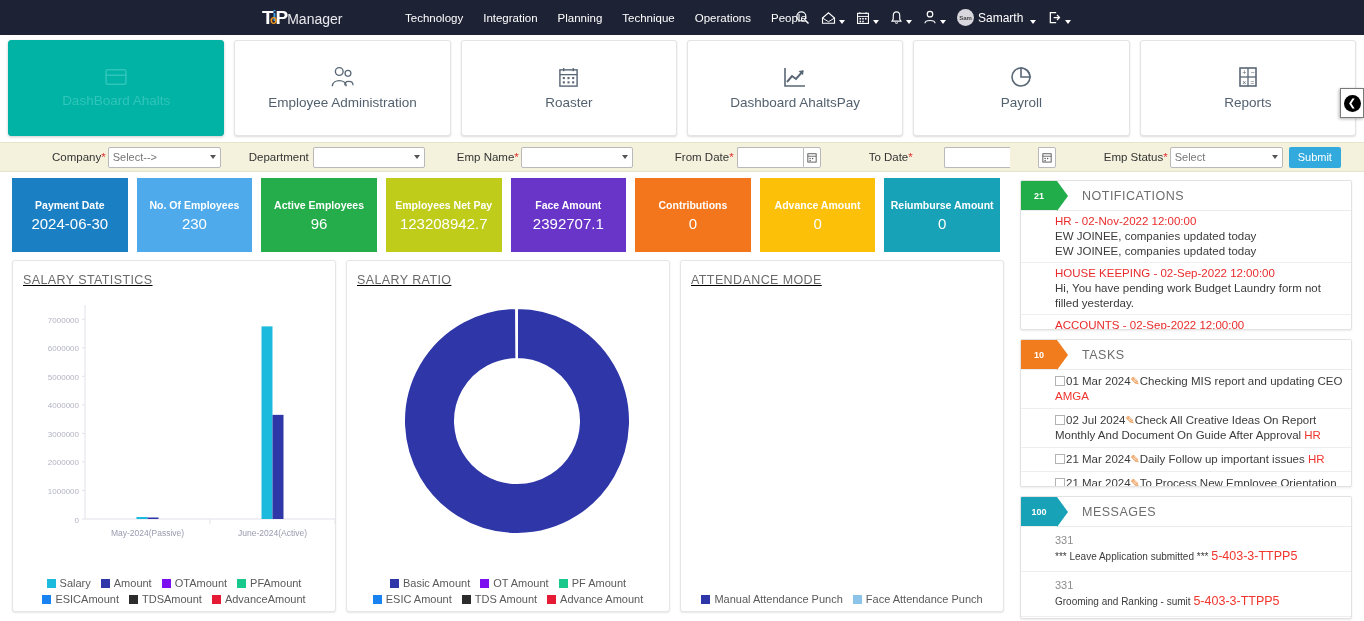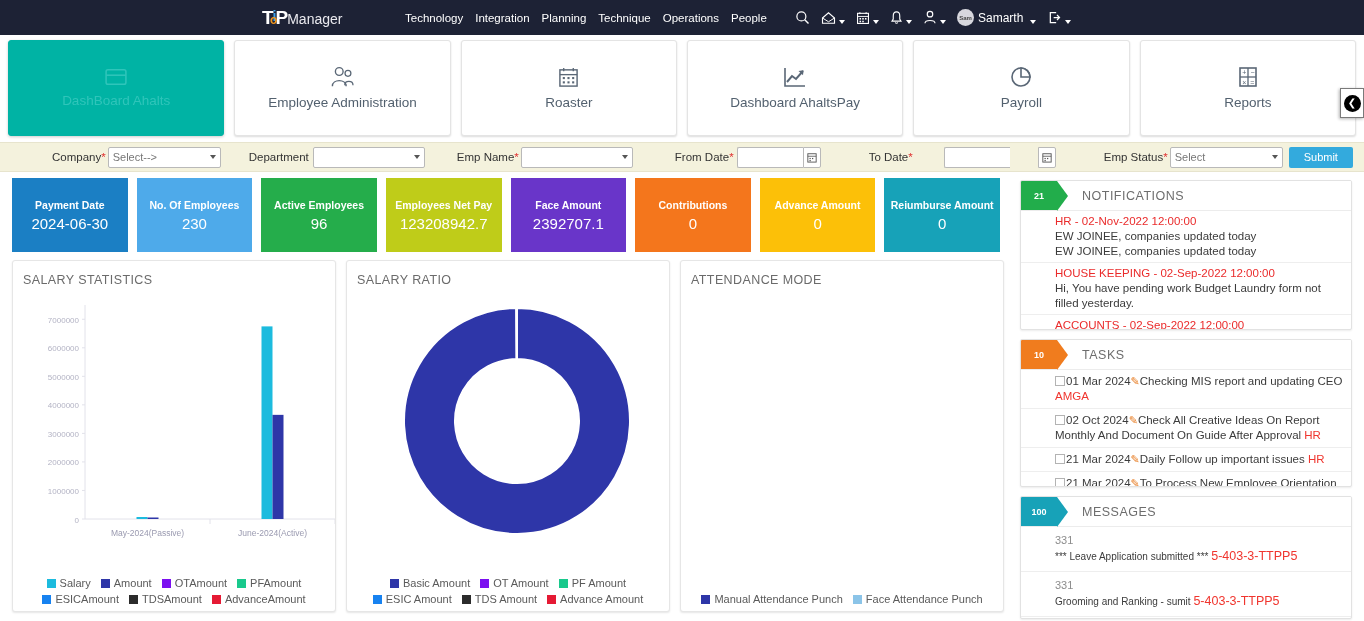--- a/index.html
+++ b/index.html
@@ -48,21 +48,21 @@
   }
   .brand-word {
     color: #e9e9ee;
     font-size: 14px;
     font-weight: normal;
   }
   .nav-links {
     position: absolute;
     left: 405px;
     display: flex;
-    gap: 12px;
+    gap: 20px;
     align-items: center;
   }
   .nav-link {
     color: #ffffff;
     font-size: 11.5px;
     cursor: pointer;
     white-space: nowrap;
   }
   .nav-icons {
     position: absolute;
@@ -208,21 +208,21 @@
     display: flex; align-items: center; justify-content: center;
     cursor: pointer;
   }
   .submitbtn {
     height: 21px;
     background: #33aadd;
     color: #fff;
     border: none;
     border-radius: 2px;
     font-size: 11px;
-    padding: 0 15px;
+    padding: 0 9px;
     cursor: pointer;
     font-family: "Liberation Sans", sans-serif;
   }
 
   
   .kpirow {
     display: flex;
     gap: 9px;
     padding: 6px 8px 0 12px;
     width: 1008px;
@@ -255,20 +255,21 @@
   .panel {
     flex: 1;
     background: #fff;
     border: 1px solid #e6e6e6;
     border-radius: 3px;
     box-shadow: 0 1px 2px rgba(0,0,0,0.1);
     height: 352px;
     padding: 12px 10px 6px 10px;
     position: relative;
     overflow: hidden;
+    text-decoration: underline;
   }
   .panel-title {
     font-size: 12.5px;
     color: #6b6b6b;
     letter-spacing: 0.4px;
     margin-bottom: 4px;
   }
 
   
   .chart-area { position: relative; width: 100%; height: 272px; }
@@ -773,21 +774,21 @@
       </div>
   </div>
 
   <div class="widget w-tasks">
     <div class="widget-head">
       <div class="ribbon" id="tasks-ribbon" style="background: rgb(240, 124, 30); color: rgb(240, 124, 30); -webkit-text-fill-color: rgb(255, 255, 255);">10</div>
       <div class="widget-title">TASKS</div>
     </div>
     <div class="widget-body" id="tasks-body">
         <div class="task-row"><span class="chk"></span><span class="tdate">01 Mar 2024</span><span class="edit-ic">✎</span><span>Checking MIS report and updating CEO </span><span class="tag-red">AMGA</span></div>
-        <div class="task-row"><span class="chk"></span><span class="tdate">02 Oct 2024</span><span class="edit-ic">✎</span><span>Check All Creative Ideas On Report Monthly And Document On Guide After Approval </span><span class="tag-red">HR</span></div>
+        <div class="task-row"><span class="chk"></span><span class="tdate">02 Jul 2024</span><span class="edit-ic">✎</span><span>Check All Creative Ideas On Report Monthly And Document On Guide After Approval </span><span class="tag-red">HR</span></div>
         <div class="task-row"><span class="chk"></span><span class="tdate">21 Mar 2024</span><span class="edit-ic">✎</span><span>Daily Follow up important issues </span><span class="tag-red">HR</span></div>
         <div class="task-row"><span class="chk"></span><span class="tdate">21 Mar 2024</span><span class="edit-ic">✎</span><span>To Process New Employee Orientation as </span></div>
       </div>
   </div>
 
   <div class="widget w-msgs">
     <div class="widget-head">
       <div class="ribbon" id="msgs-ribbon" style="background: rgb(23, 162, 184); color: rgb(23, 162, 184); -webkit-text-fill-color: rgb(255, 255, 255);">100</div>
       <div class="widget-title">MESSAGES</div>
     </div>

